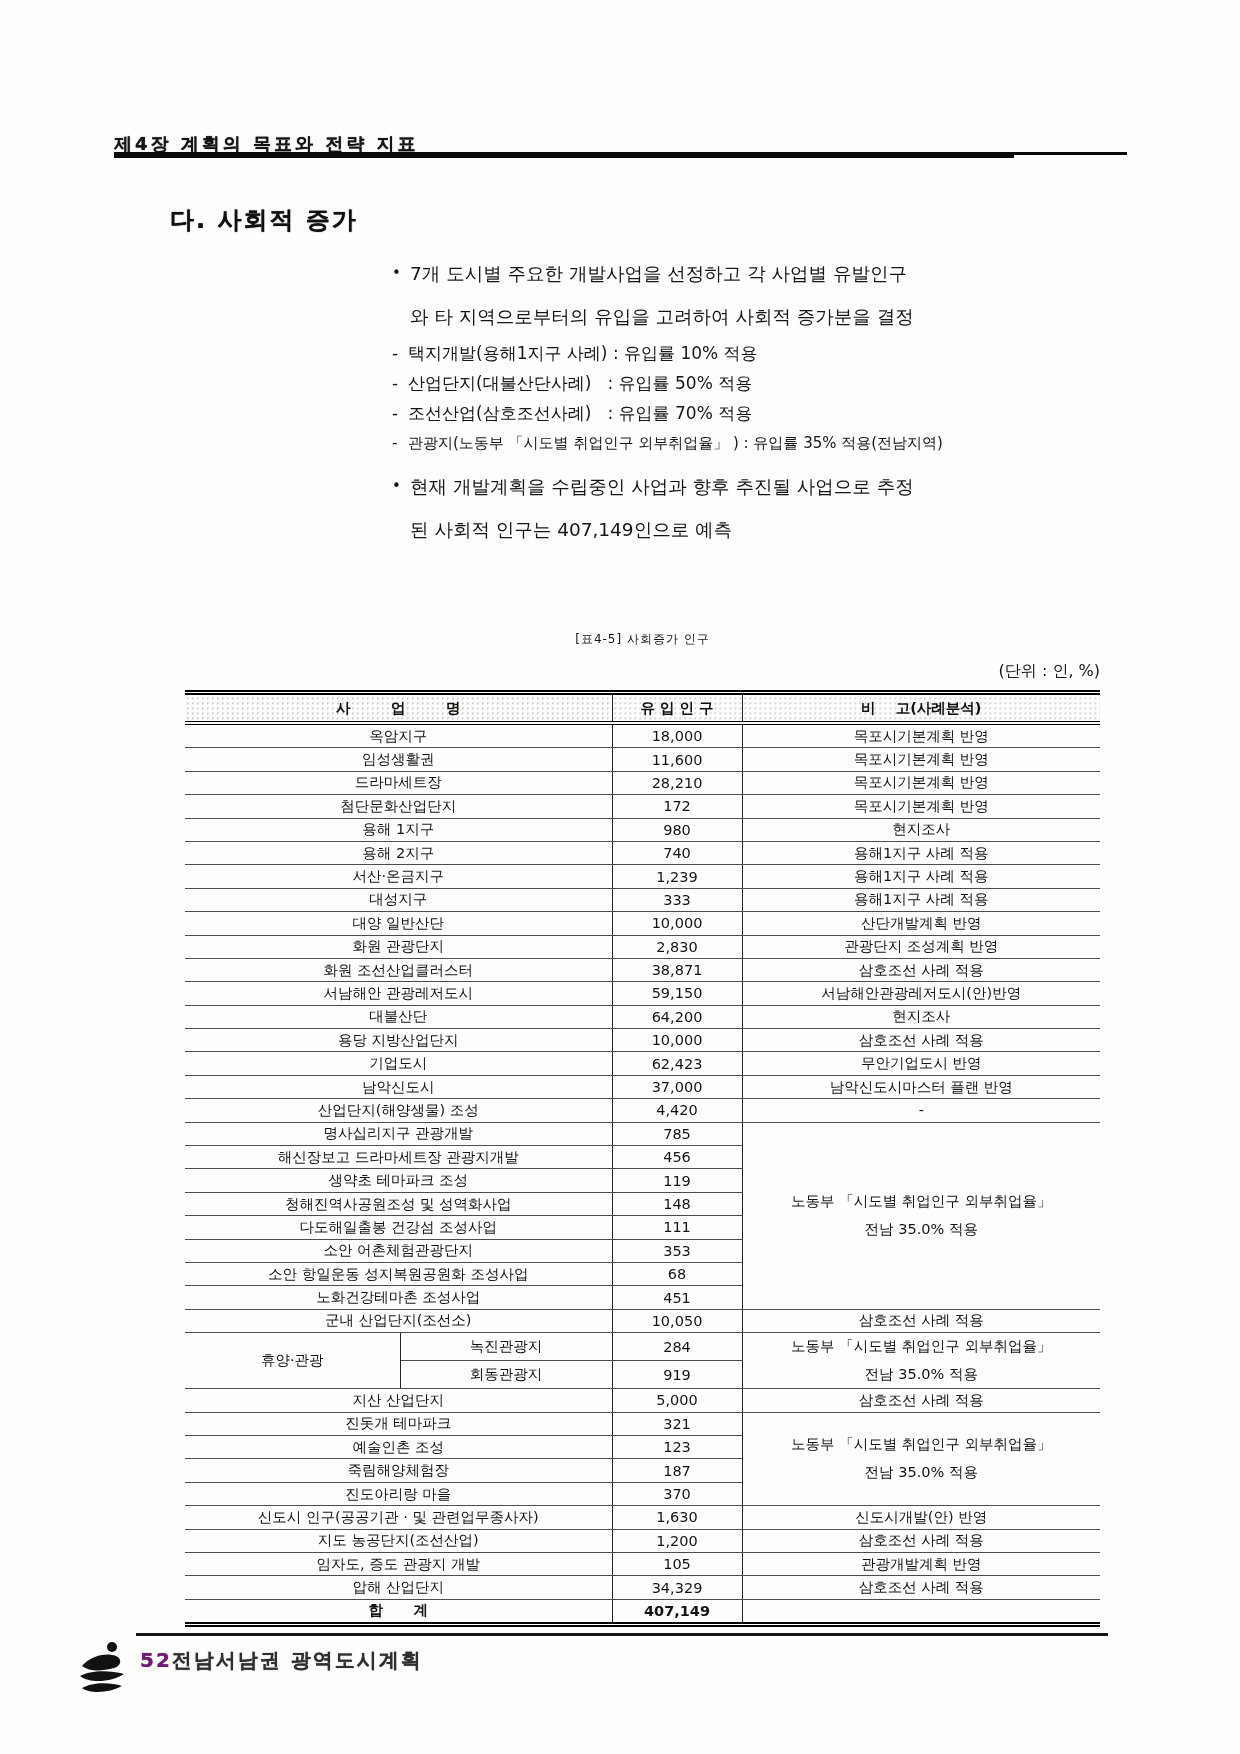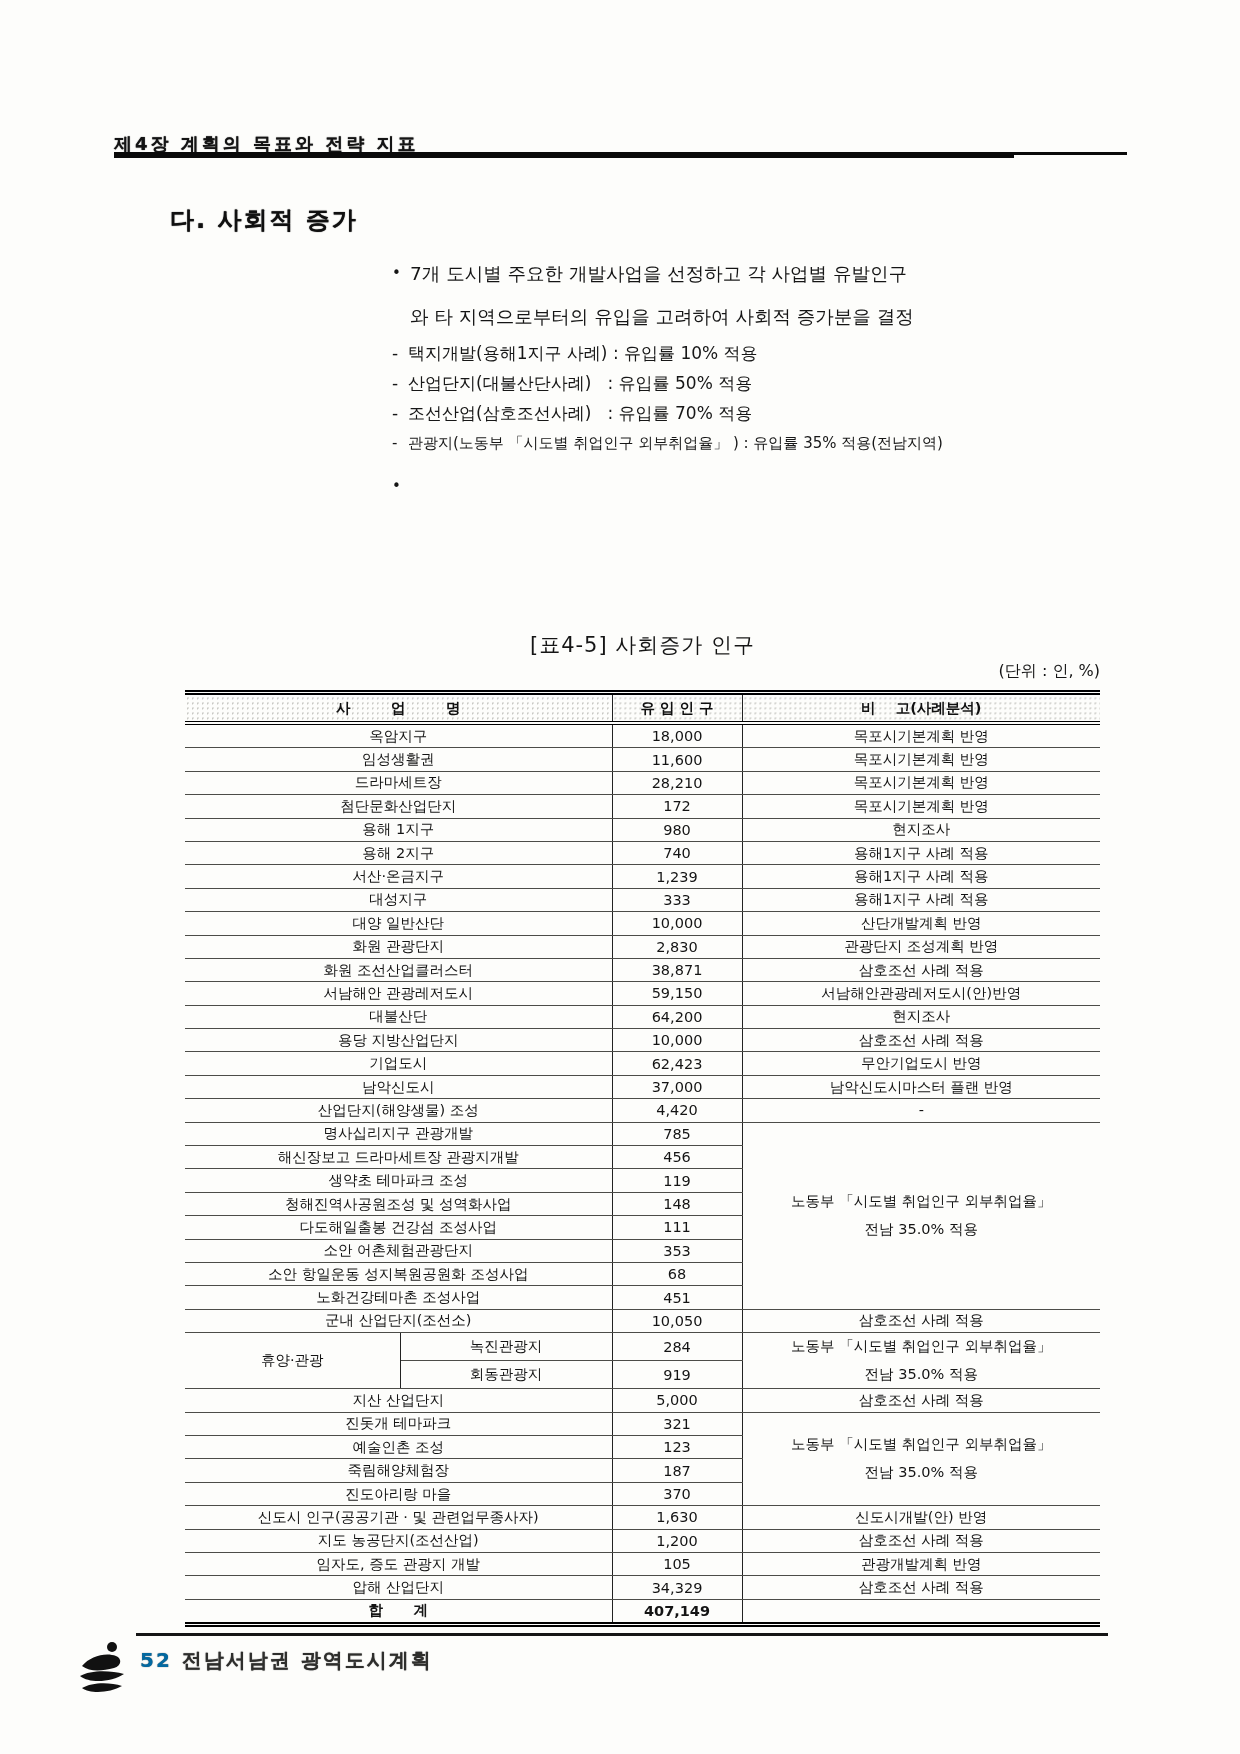--- a/index.html
+++ b/index.html
@@ -28,21 +28,21 @@
   .bullet-item{display:flex; align-items:flex-start;}
   .bullet-item .marker{flex:0 0 18px; text-align:left;}
   .bullet-item .txt{white-space:pre-wrap;}
   .b-main{font-size:18.5px; line-height:43px; color:#151515;}
   .b-main .marker{font-size:15px; line-height:43px;}
   .b-sub{font-size:17px; line-height:30px; color:#171717;}
   .b-sub .marker{flex:0 0 16px;}
   .b-sub-small{font-size:15px; line-height:31px;}
   .b-gap{margin-top:6px;}
   
-  .table-caption{position:absolute; left:185px; top:631px; width:915px; text-align:center; font-size:21px; letter-spacing:1px; color:#151515;}
+  .table-caption{position:absolute; left:185px; top:631px; width:915px; text-align:center; font-size:12px; letter-spacing:1px; color:#151515;}
   .table-unit{position:absolute; left:185px; top:661px; width:915px; text-align:right; font-size:16px; color:#151515;}
   
   .tbl-wrap{position:absolute; left:185px; top:690px; width:915px;}
   table.pop{
     border-collapse:collapse; width:915px; table-layout:fixed;
     border-top:5px double #000; border-bottom:5px double #000;
     font-size:14.5px; color:#141414;
   }
   table.pop th, table.pop td{
     padding:0 4px; height:22.4px; text-align:center; vertical-align:middle;
@@ -59,21 +59,21 @@
   td.remark-empty{border-bottom:none;}
   tr.total-row td{font-weight:bold;}
   
   .footer-rule{position:absolute; left:136px; top:1633px; width:972px; height:3px; background:#151515;}
   .footer-logo{position:absolute; left:76px; top:1640px; width:54px; height:56px;}
   .footer-text{
     position:absolute; left:140px; top:1647px;
     font-size:20px; font-weight:bold; color:#2e2e2c; letter-spacing:2px;
     text-shadow:0 0 1px #555;
   }
-  .footer-text .pageno{margin-right:10px; color:#0369a1;text-align:right;}
+  .footer-text .pageno{color:#701a75;text-align:right;}
 </style>
 </head>
 <body>
 
 <div class="page">
 
   <div class="chapter-header">제4장 계획의 목표와 전략 지표</div>
   <div class="chapter-rule"></div>
   <div class="chapter-rule-thin"></div>
 
@@ -96,20 +96,22 @@
     <div class="bullet-item b-sub">
       <span class="marker">-</span>
       <span class="txt">조선산업(삼호조선사례)   : 유입률 70% 적용</span>
     </div>
     <div class="bullet-item b-sub b-sub-small">
       <span class="marker">-</span>
       <span class="txt">관광지(노동부 「시도별 취업인구 외부취업율」 ) : 유입률 35% 적용(전남지역)</span>
     </div>
     <div class="bullet-item b-main b-gap">
       <span class="marker">•</span>
+      <span class="txt">현재 개발계획을 수립중인 사업과 향후 추진될 사업으로 추정
+된 사회적 인구는 407,149인으로 예측</span>
     </div>
   </div>
 
   <div class="table-caption">[표4-5] 사회증가 인구</div>
   <div class="table-unit">(단위 : 인, %)</div>
 
   <div class="tbl-wrap">
     <table class="pop">
       <colgroup>
           <col style="width:215px">

